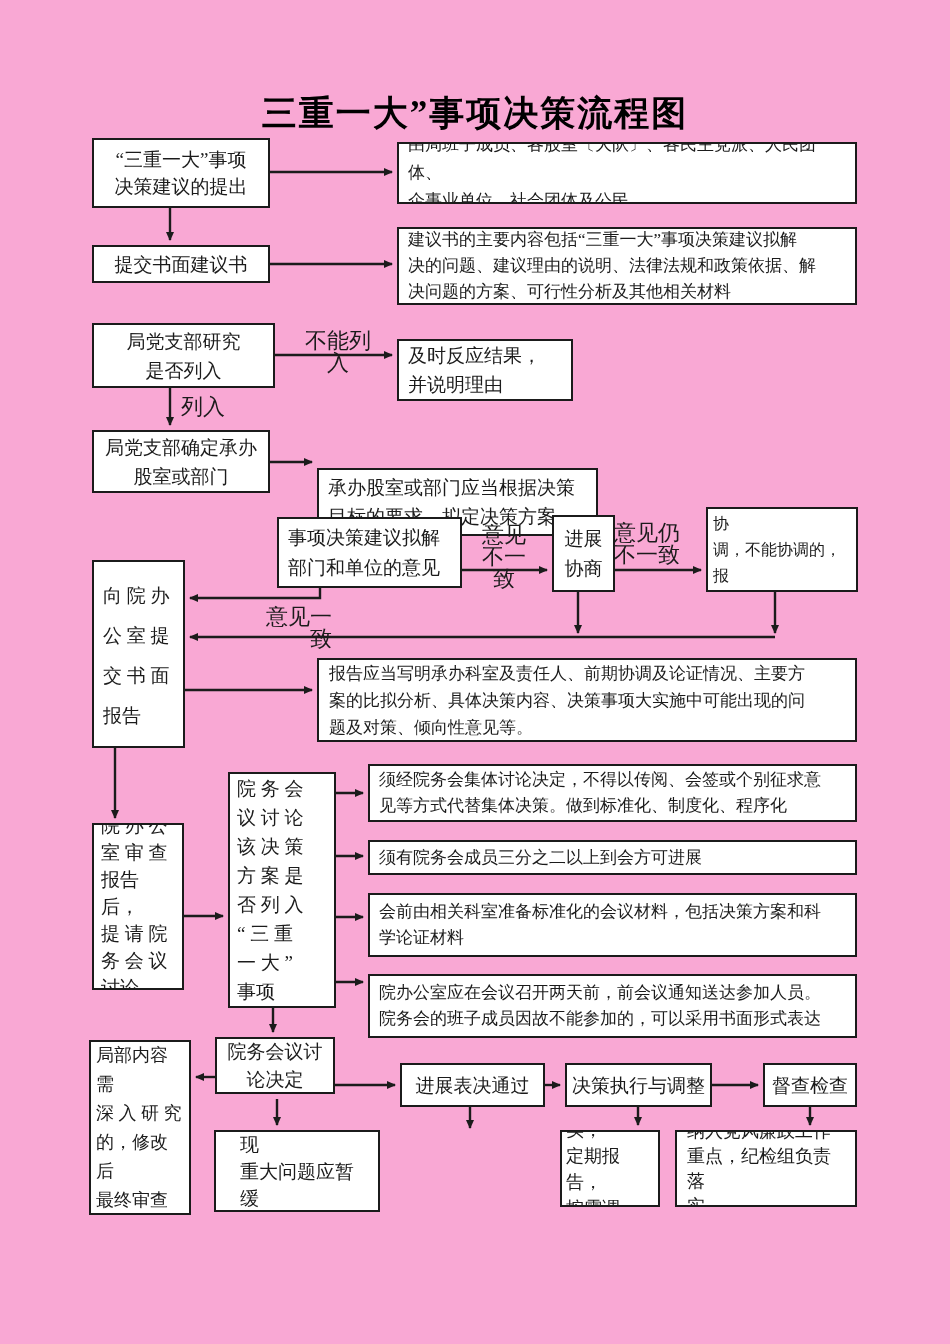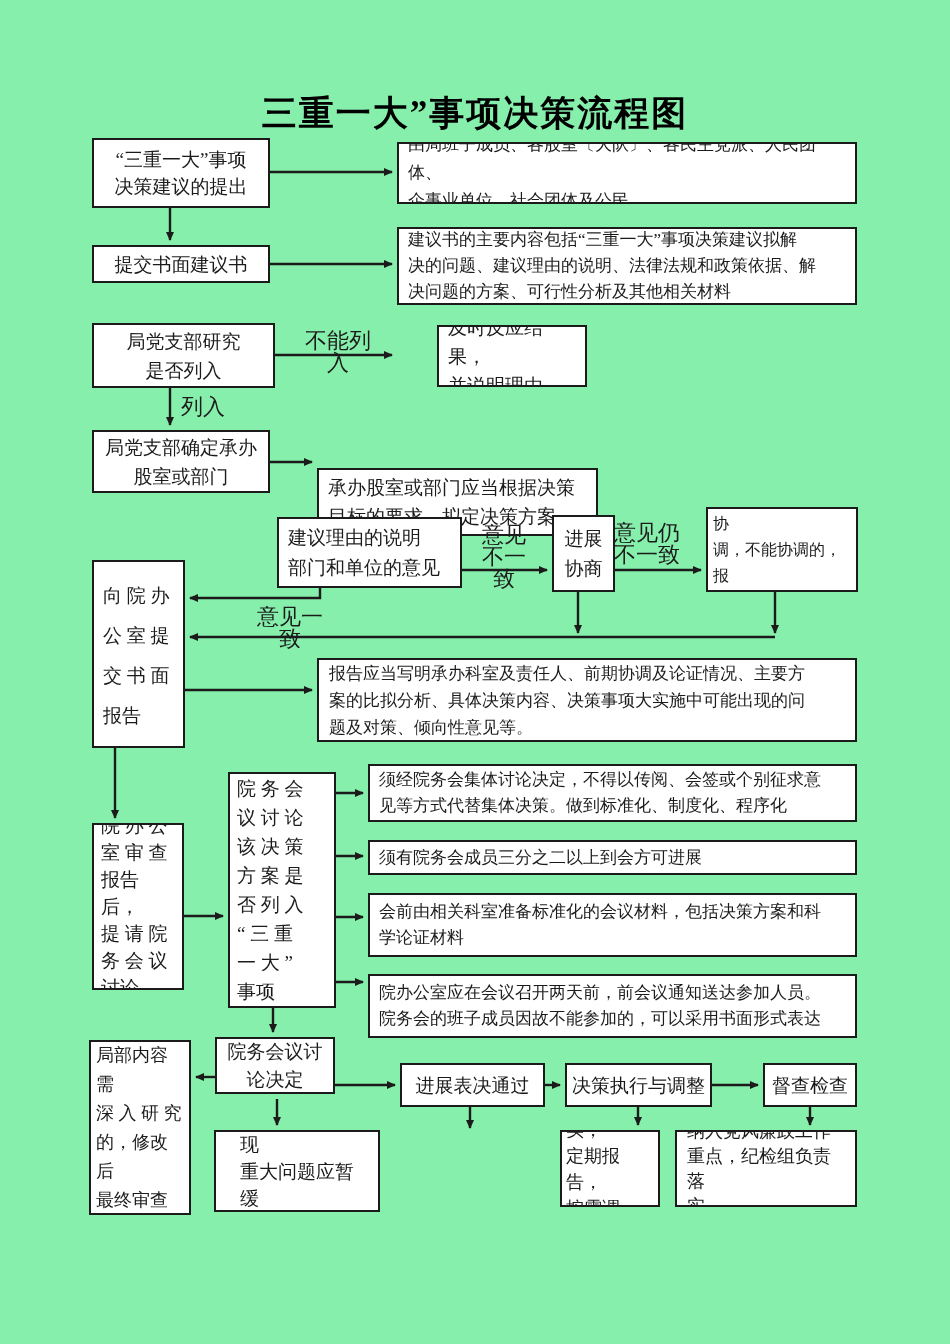--- a/index.html
+++ b/index.html
@@ -1,17 +1,17 @@
 <!DOCTYPE html>
 <html><head>
 <meta charset="utf-8">
 <style>
   html,body{margin:0;padding:0;background:#ffffff;}
   .canvas{
-    position:relative;width:950px;height:1344px;margin:0 auto;background:#86efac;
+    position:relative;width:950px;height:1344px;margin:0 auto;background:#f9a8d4;
     font-family:"Liberation Serif","DejaVu Serif",serif;color:#1b1b1b;overflow:hidden;text-decoration:underline;
   }
   .title{
     position:absolute;top:90px;left:50%;transform:translateX(-50%);
     font-size:35px;font-weight:700;letter-spacing:2px;white-space:nowrap;color:#000;
   }
   .edges{position:absolute;left:0;top:0;width:950px;height:1344px;pointer-events:none;}
   .box{
     position:absolute;box-sizing:border-box;border:2px solid #1b1b1b;background:#fff;
     font-size:19px;line-height:27px;white-space:pre-line;display:flex;align-items:center;
@@ -21,21 +21,21 @@
   .p17{font-size:17px;line-height:26px;}
   .lbl{
     position:absolute;font-size:22px;line-height:22px;white-space:pre-line;text-align:center;
   }
   
   #bx-proposal{left:92px;top:138px;width:178px;height:70px;}
   #bx-proposers{left:397px;top:142px;width:460px;height:62px;line-height:28px;}
   #bx-submit{left:92px;top:245px;width:178px;height:38px;}
   #bx-content{left:397px;top:227px;width:460px;height:78px;padding:0 9px;}
   #bx-party{left:92px;top:323px;width:183px;height:65px;line-height:29px;}
-  #bx-feedback{left:397px;top:325px;width:150px;height:62px;line-height:29px;margin-left:40px;}
+  #bx-feedback{left:397px;top:339px;width:176px;height:62px;line-height:29px;}
   #bx-appoint{left:92px;top:430px;width:178px;height:63px;line-height:29px;}
   #bx-plan{left:317px;top:428px;width:281px;height:68px;font-size:19px;line-height:29px;margin-top:40px;}
   #bx-seek{left:277px;top:517px;width:185px;height:71px;line-height:30px;}
   #bx-negotiate{left:552px;top:515px;width:63px;height:77px;line-height:30px;padding:4px;}
   #bx-coordinate{left:706px;top:507px;width:152px;height:85px;font-size:16px;line-height:26px;padding:4px 5px;}
   #bx-report-submit{left:92px;top:560px;width:93px;height:188px;line-height:40px;align-items:flex-start;padding-top:14px;}
   #bx-report-content{left:317px;top:658px;width:540px;height:84px;line-height:27px;padding:2px 10px;}
   #bx-office{left:92px;top:823px;width:92px;height:167px;line-height:27px;padding:4px 7px;}
   #bx-list-discuss{left:228px;top:772px;width:108px;height:236px;line-height:29px;padding:4px 7px;}
   #bx-collective{left:368px;top:764px;width:489px;height:58px;}
@@ -49,21 +49,21 @@
   #bx-supervise{left:763px;top:1063px;width:94px;height:44px;padding:4px 5px;}
   #bx-defer{left:214px;top:1130px;width:166px;height:82px;line-height:27px;padding-left:24px;}
   #bx-disclose{left:398px;top:1133px;width:135px;height:72px;line-height:28px;padding:4px 7px;}
   #bx-implement{left:560px;top:1130px;width:100px;height:77px;font-size:18px;line-height:26px;padding:2px 4px;}
   #bx-discipline{left:675px;top:1130px;width:182px;height:77px;font-size:18px;line-height:25px;padding:3px 10px;}
   
   #lb-cannot{left:296px;top:330px;width:84px;}
   #lb-list{left:180px;top:396px;width:46px;}
   #lb-disagree{left:472px;top:524px;width:64px;}
   #lb-still{left:612px;top:522px;width:70px;}
-  #lb-agree{left:248px;top:606px;width:84px;}
+  #lb-agree{left:248px;top:606px;width:84px;text-align:right;}
 </style>
 </head>
 <body>
 
 <div class="canvas">
 
   <div class="title">三重一大”事项决策流程图</div>
 
   <svg class="edges" width="950" height="1344" viewBox="0 0 950 1344">
     <defs>
@@ -112,21 +112,21 @@
 决的问题、建议理由的说明、法律法规和政策依据、解
 决问题的方案、可行性分析及其他相关材料</div>
   <div class="box center" id="bx-party">局党支部研究
 是否列入</div>
   <div class="box" id="bx-feedback">及时反应结果，
 并说明理由</div>
   <div class="box center" id="bx-appoint">局党支部确定承办
 股室或部门</div>
   <div class="box" id="bx-plan">承办股室或部门应当根据决策
 目标的要求，拟定决策方案</div>
-  <div class="box" id="bx-seek">建议理由的说明
+  <div class="box" id="bx-seek">事项决策建议拟解
 部门和单位的意见</div>
   <div class="box center" id="bx-negotiate">进展
 协商</div>
   <div class="box" id="bx-coordinate">报请分管领导进展协
 调，不能协调的，报
 请院领导班子认定</div>
   <div class="box" id="bx-report-submit">向 院 办
 公 室 提
 交 书 面
 报告</div>

